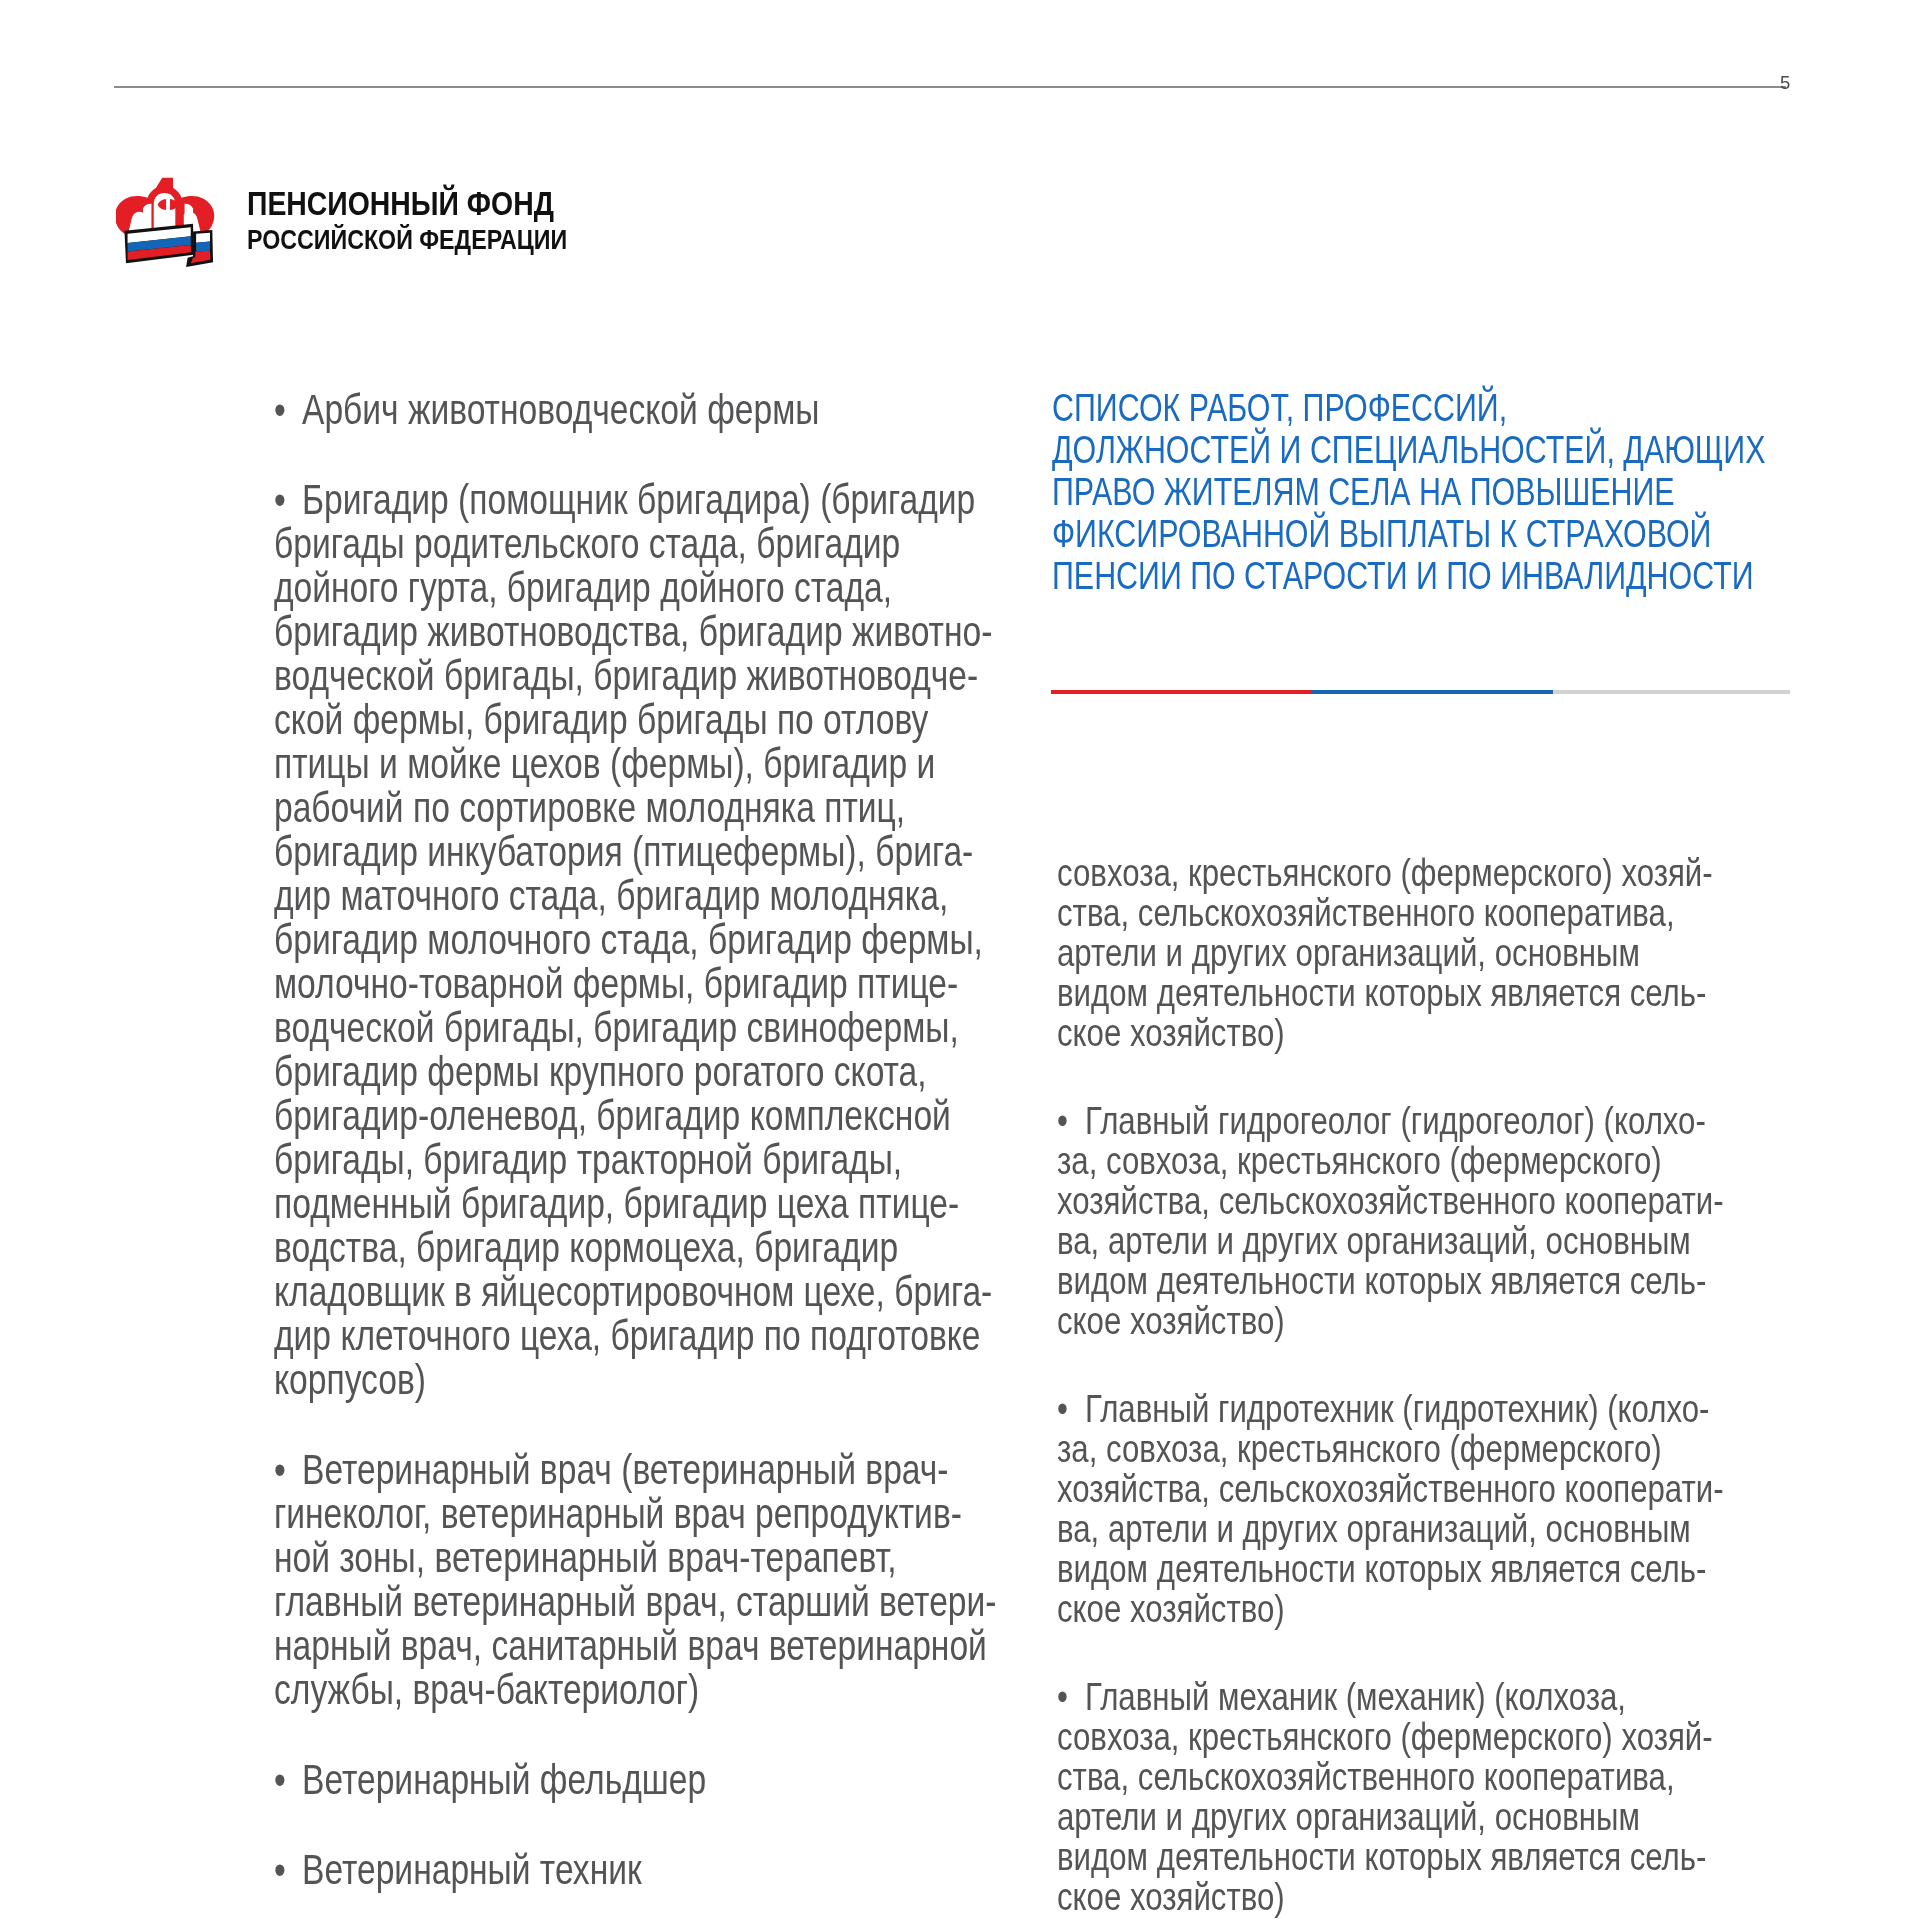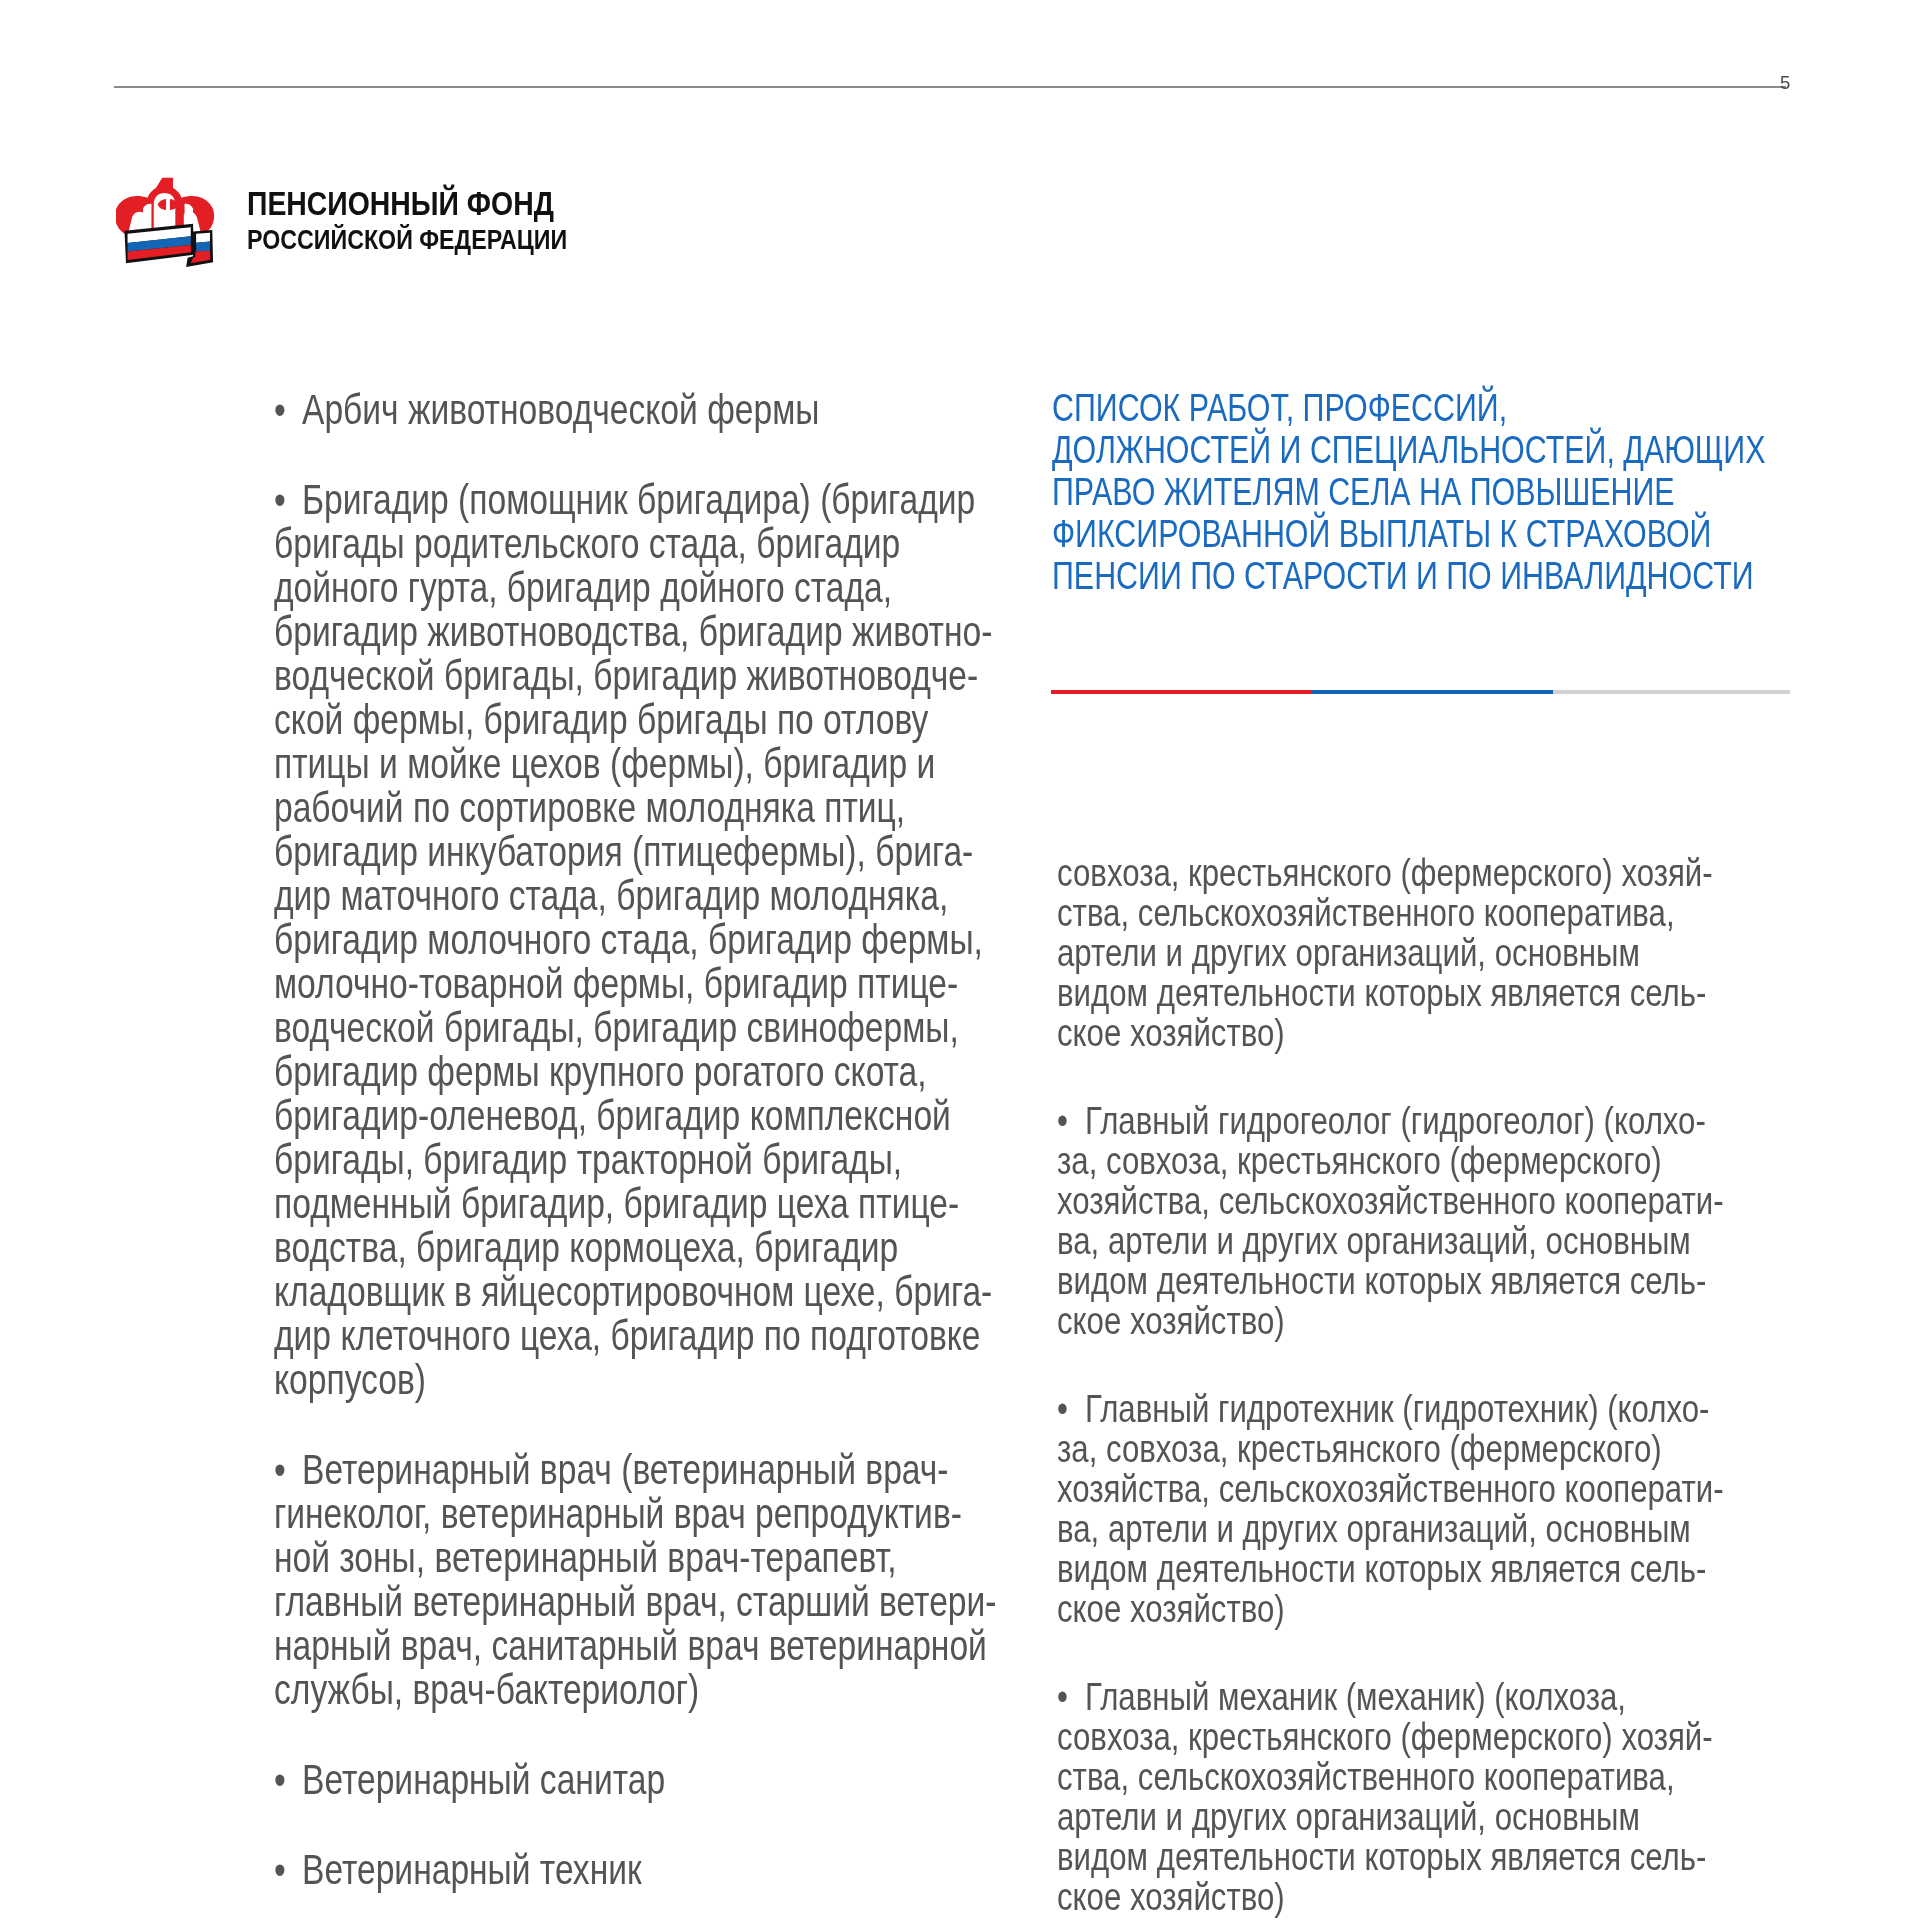--- a/index.html
+++ b/index.html
@@ -111,21 +111,21 @@
     </div>
     <div class="item">
       <span class="line"><span class="bullet">•</span><span>Ветеринарный врач (ветеринарный врач-</span></span>
       <span class="line"><span>гинеколог, ветеринарный врач репродуктив-</span></span>
       <span class="line"><span>ной зоны, ветеринарный врач-терапевт,</span></span>
       <span class="line"><span>главный ветеринарный врач, старший ветери-</span></span>
       <span class="line"><span>нарный врач, санитарный врач ветеринарной</span></span>
       <span class="line"><span>службы, врач-бактериолог)</span></span>
     </div>
     <div class="item">
-      <span class="line"><span class="bullet">•</span><span>Ветеринарный санитар</span></span>
+      <span class="line"><span class="bullet">•</span><span>Ветеринарный фельдшер</span></span>
     </div>
     <div class="item">
       <span class="line"><span class="bullet">•</span><span>Ветеринарный техник</span></span>
     </div>
   </div>
 <div class="col col-right" id="right-col" style="color: rgb(84, 84, 87);">
     <div class="item">
       <span class="line"><span>совхоза, крестьянского (фермерского) хозяй-</span></span>
       <span class="line"><span>ства, сельскохозяйственного кооператива,</span></span>
       <span class="line"><span>артели и других организаций, основным</span></span>

